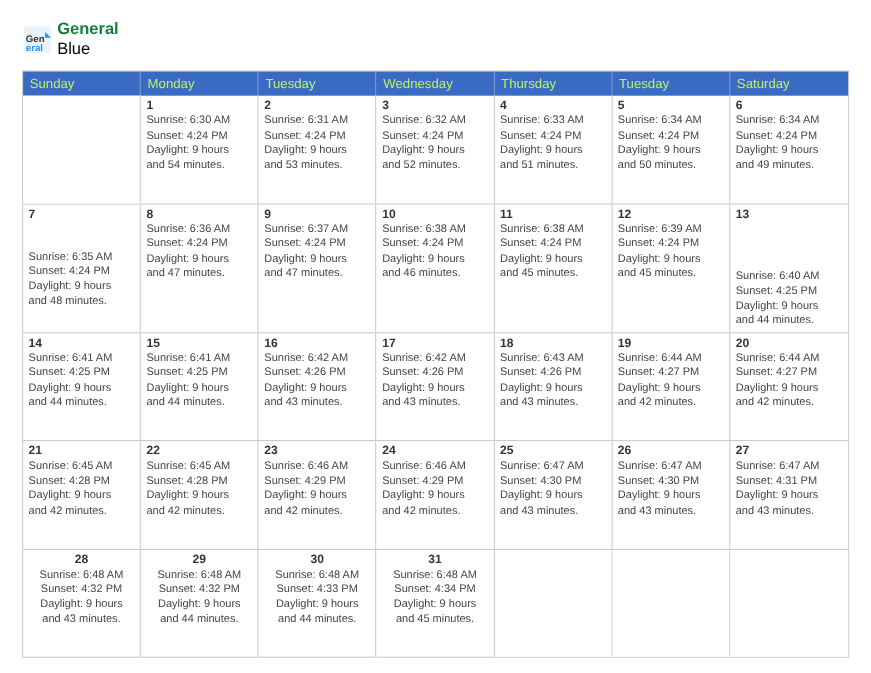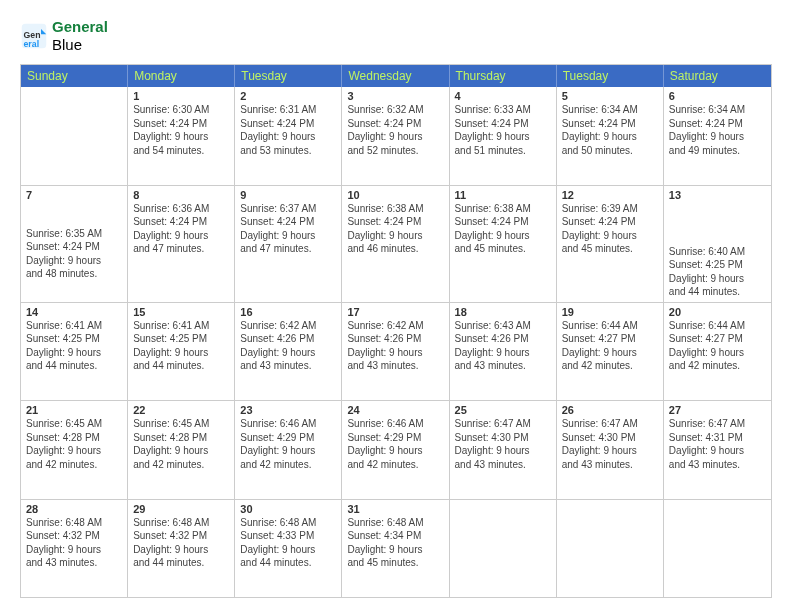--- a/index.html
+++ b/index.html
@@ -69,21 +69,21 @@
       flex: 1;
       display: flex;
       flex-direction: column;
     }
     .calendar-row {
       display: grid;
       grid-template-columns: repeat(7, 1fr);
       flex: 1;
       border-bottom: 1px solid #ccc;
     }
-    .calendar-row:last-child { border-bottom: none; }
+    .calendar-row:last-child { border-bottom: none; text-align: center; }
     .calendar-cell {
       border-right: 1px solid #ccc;
       padding: 3px 5px;
       font-size: 9.5px;
       color: #333;
       min-height: 0;
       overflow: hidden;
     }
     .calendar-cell:last-child { border-right: none; }
     .calendar-cell.empty { background: #fff; }

